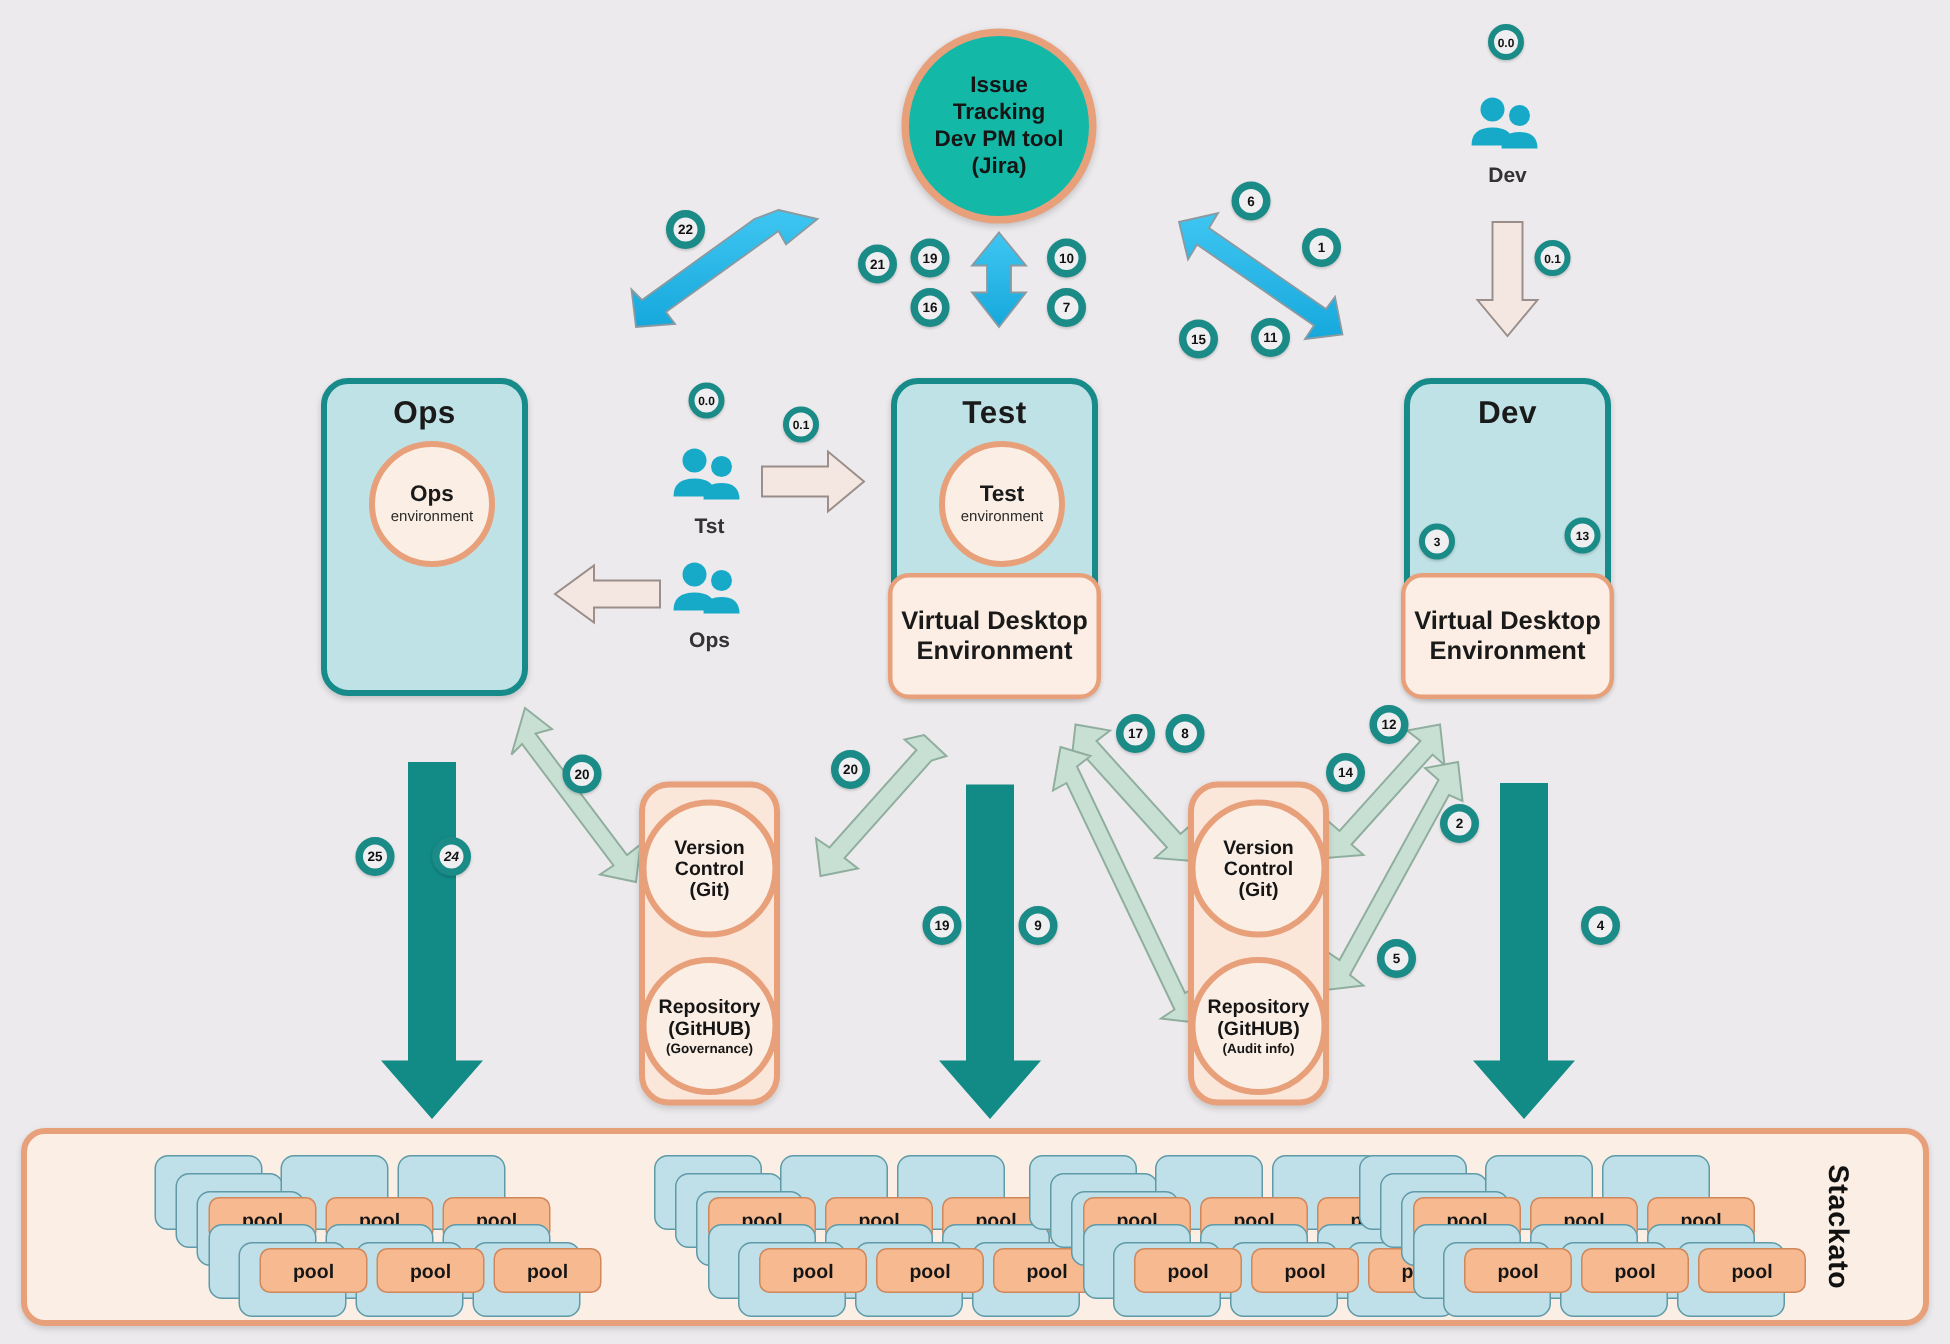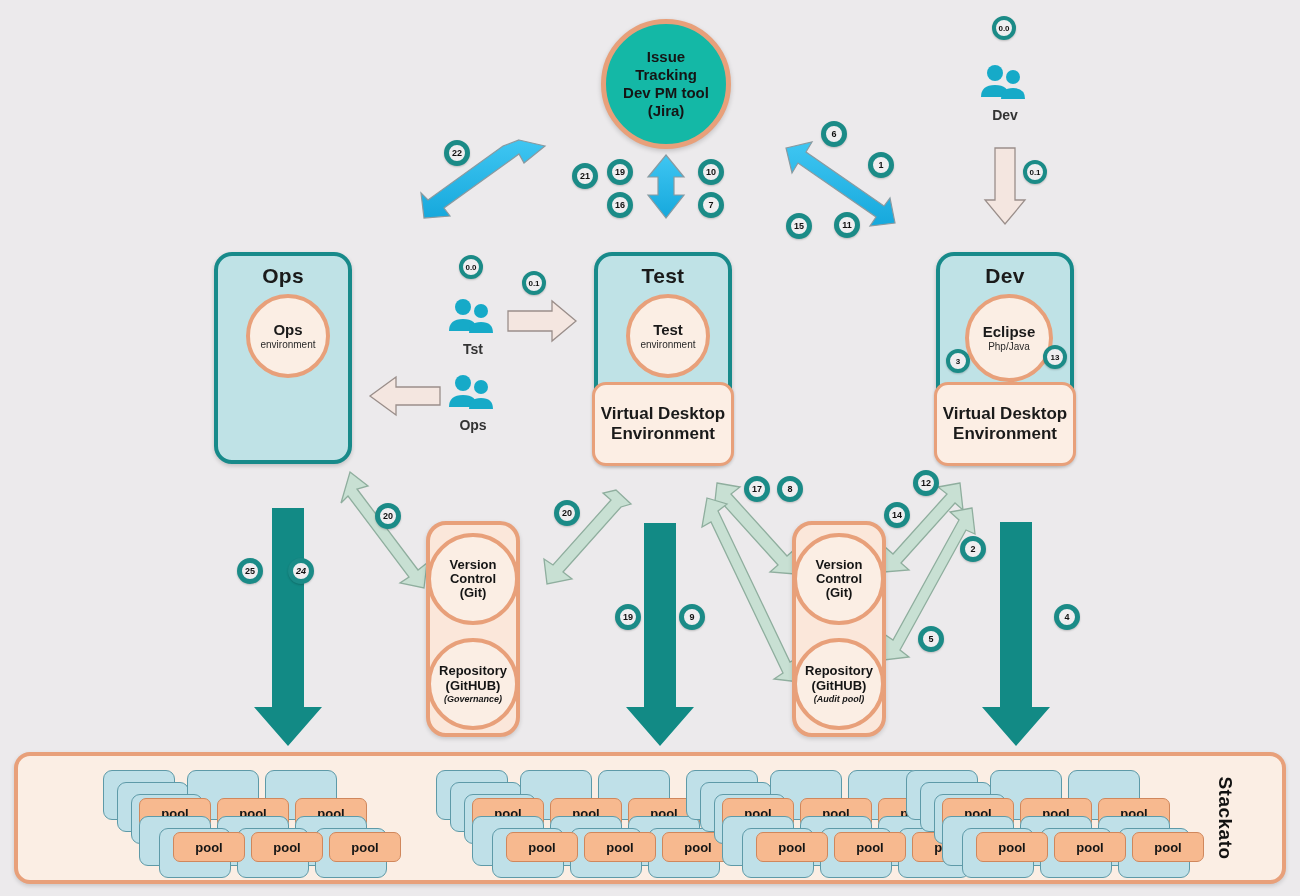--- a/index.html
+++ b/index.html
@@ -77,21 +77,21 @@
     position:absolute;left:50%;transform:translateX(-50%);
     border:4px solid #e8a07a;
     background:#fbeee4;
     border-radius:50%;
     width:92px;height:92px;
     display:flex;flex-direction:column;
     align-items:center;justify-content:center;
     box-sizing:border-box;
   }
   .repo-circle .r-main{font-size:13px;font-weight:bold;color:#151515;line-height:1.1;text-align:center;}
-  .repo-circle .r-sub{font-size:9px;font-weight:bold;color:#151515;text-align:right;margin-top:1px;font-style:italic;}
+  .repo-circle .r-sub{font-size:9px;font-weight:bold;color:#151515;text-align:right;margin-top:1px;}
 
   
   .badge{
     position:absolute;
     width:26px;height:26px;border-radius:50%;
     border:5px solid #1b8b87;
     background:#efeef0;
     box-sizing:border-box;
     display:flex;align-items:center;justify-content:center;
     font-size:9px;font-weight:bold;color:#111;
@@ -229,24 +229,20 @@
       <div class="c-main">Test</div>
       <div class="c-sub">environment</div>
     </div>
   </div>
   <div class="env-sub-box" style="left:592px;top:382px;width:142px;height:84px;">
     <span>Virtual Desktop Environment</span>
   </div>
 
   <div class="env-panel" style="left:936px;top:252px;width:138px;height:212px;">
     <div class="env-title">Dev</div>
-    <div class="env-circle" style="left:25px;top:38px;width:88px;height:88px;">
-      <div class="c-main">Eclipse</div>
-      <div class="c-sub">Php/Java</div>
-    </div>
   </div>
   <div class="env-sub-box" style="left:934px;top:382px;width:142px;height:84px;">
     <span>Virtual Desktop Environment</span>
   </div>
 
   <div class="repo-box" style="left:426px;top:521px;width:94px;height:216px;">
     <div class="repo-circle" style="top:8px;">
       <div class="r-main">Version Control</div>
       <div class="r-main">(Git)</div>
     </div>
@@ -256,21 +252,21 @@
     </div>
   </div>
 
   <div class="repo-box" style="left:792px;top:521px;width:94px;height:216px;">
     <div class="repo-circle" style="top:8px;">
       <div class="r-main">Version Control</div>
       <div class="r-main">(Git)</div>
     </div>
     <div class="repo-circle" style="top:113px;">
       <div class="r-main" style="width:84px;">Repository (GitHUB)</div>
-      <div class="r-sub">(Audit pool)</div>
+      <div class="r-sub">(Audit info)</div>
     </div>
   </div>
 
   <div class="people" style="left:975px;top:62px;">
     <svg width="60" height="40" viewBox="0 0 60 40">
       <circle cx="20" cy="11" r="8" fill="#16aac8"></circle>
       <circle cx="38" cy="15" r="7" fill="#16aac8"></circle>
       <path d="M6 35 q0 -12 14 -12 q14 0 14 12 z" fill="#16aac8"></path>
       <path d="M26 37 q0 -11 12 -11 q12 0 12 11 z" fill="#16aac8"></path>
     </svg>

